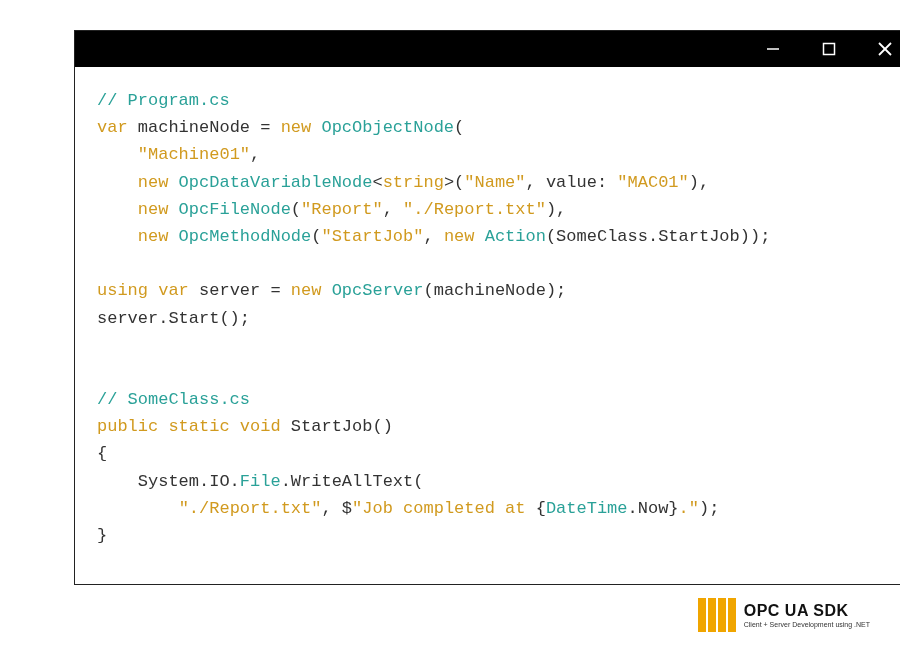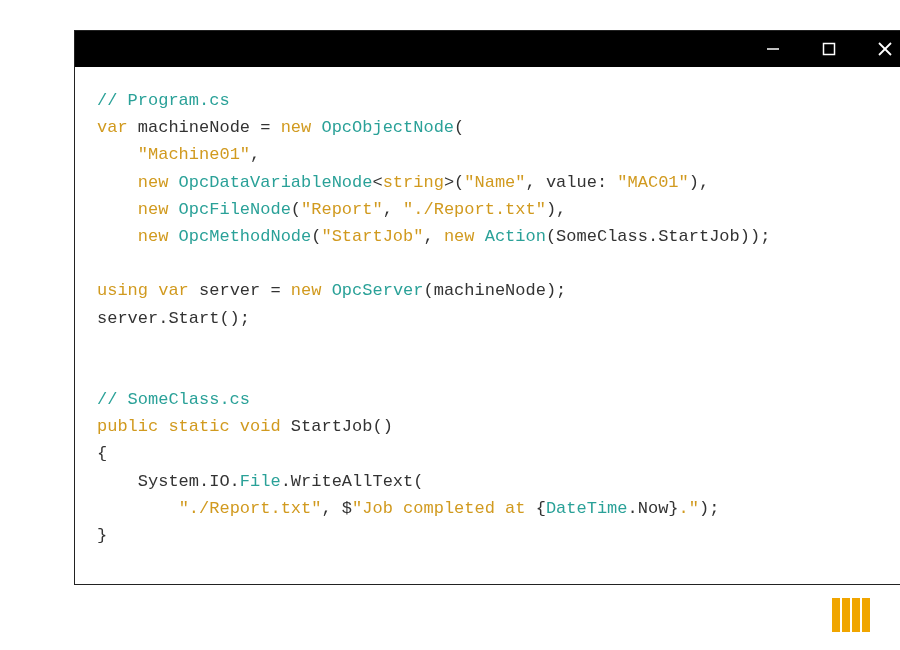--- a/index.html
+++ b/index.html
@@ -131,13 +131,17 @@
 <span class="c-normal">}</span></div>
 </div>
 
 <div class="logo-box">
   <div class="logo-bars">
     <div class="bar"></div>
       <div class="bar"></div>
       <div class="bar"></div>
       <div class="bar"></div>
   </div>
+  <div class="logo-text">
+    <div class="logo-main"><span>OPC UA</span><span class="sdk"> SDK</span></div>
+    <div class="logo-sub">Client + Server Development using .NET</div>
+  </div>
 </div>
 
 </body></html>

